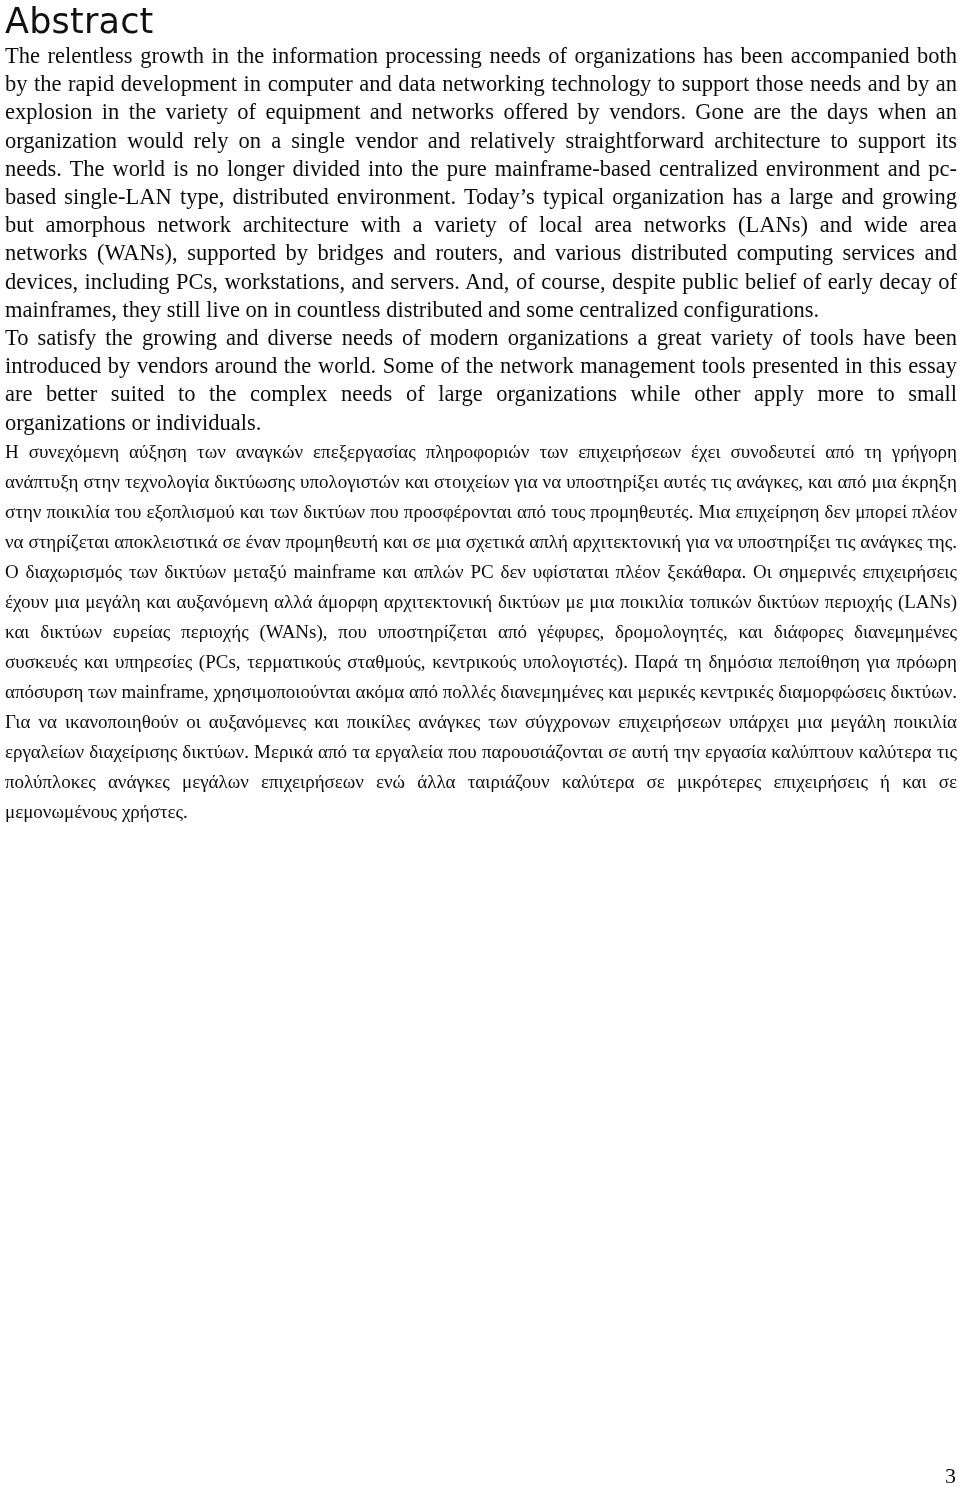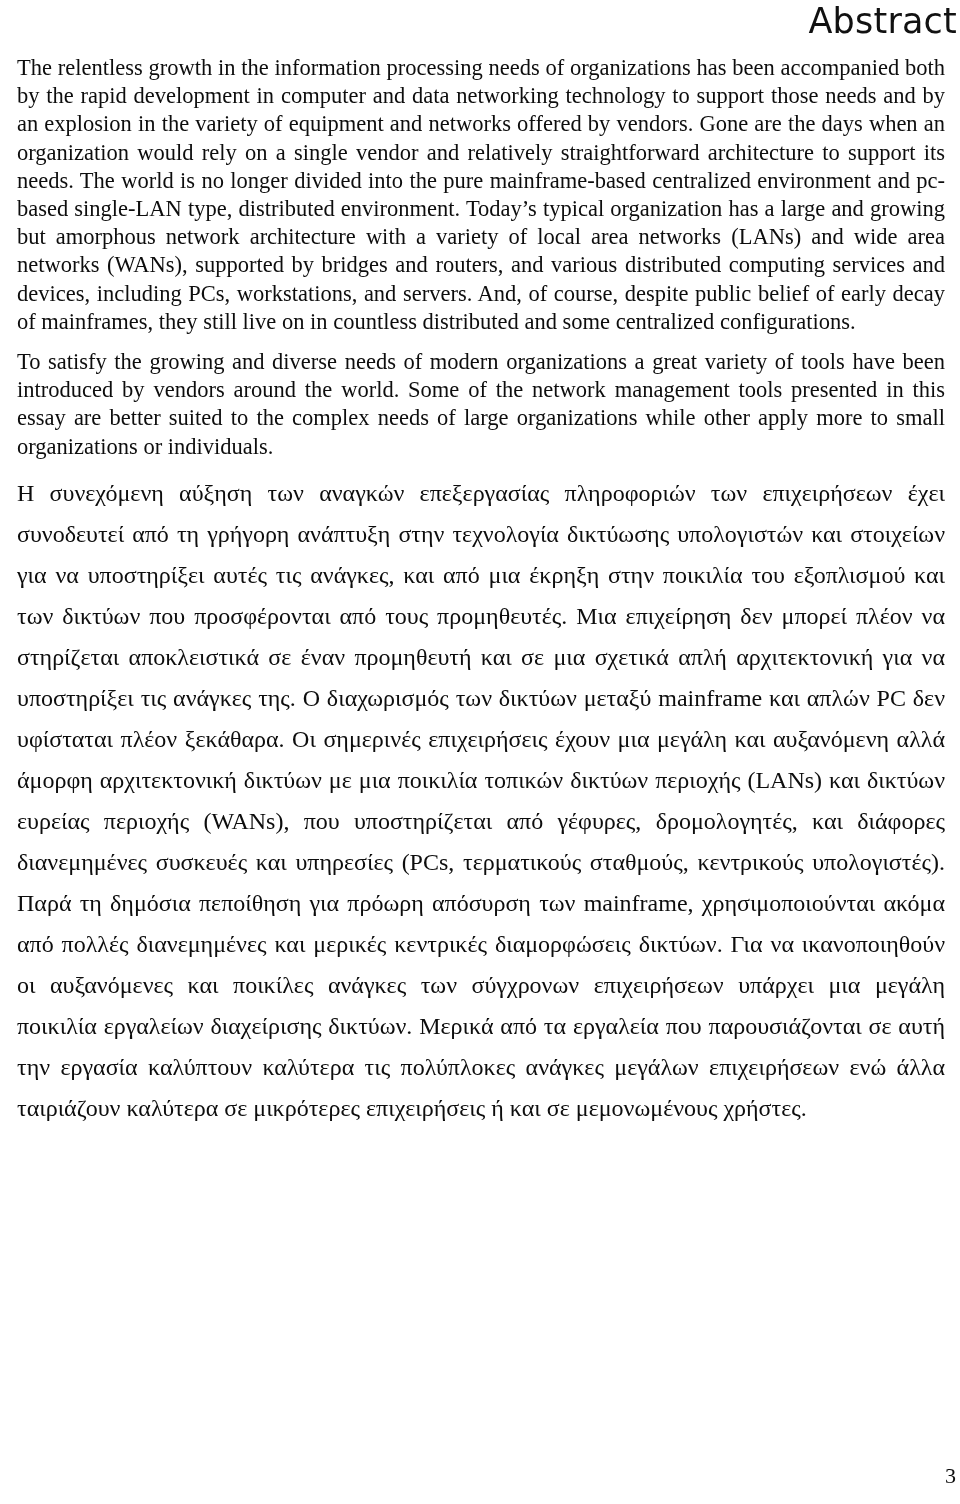--- a/index.html
+++ b/index.html
@@ -30,21 +30,21 @@
     left: 5px;
     top: 0;
     width: 952px;
   }
 
   h1.section-heading {
     font-family: "DejaVu Sans", "Liberation Sans", sans-serif;
     font-weight: 400;
     font-size: 35px;
     line-height: 42px;
-    text-align: right;
+    text-align: left;
     margin: 0;
     padding: 0;
     color: #111111;
     letter-spacing: 0.2px;
   }
 
   .heading-abstract {
     margin-top: -2px;
     margin-bottom: 14px;
   }
@@ -53,30 +53,30 @@
     margin-top: 32px;
     margin-bottom: 16px;
   }
 
   p.body-par {
     font-family: "Liberation Serif", serif;
     font-size: 22.5px;
     line-height: 28.2px;
     text-align: justify;
     text-justify: inter-word;
-    margin: 12px;
+    margin: 0;
     padding: 0;
     color: #0d0d0d;
     -webkit-hyphens: none;
     hyphens: none;
   }
 
   p.body-par.greek {
-    font-size: 24px;
-    line-height: 41px;
+    font-size: 19px;
+    line-height: 30px;
   }
 
   .page-number {
     position: absolute;
     right: 4px;
     bottom: 16px;
     font-family: "Liberation Serif", serif;
     font-size: 22px;
     line-height: 24px;
     color: #0d0d0d;

